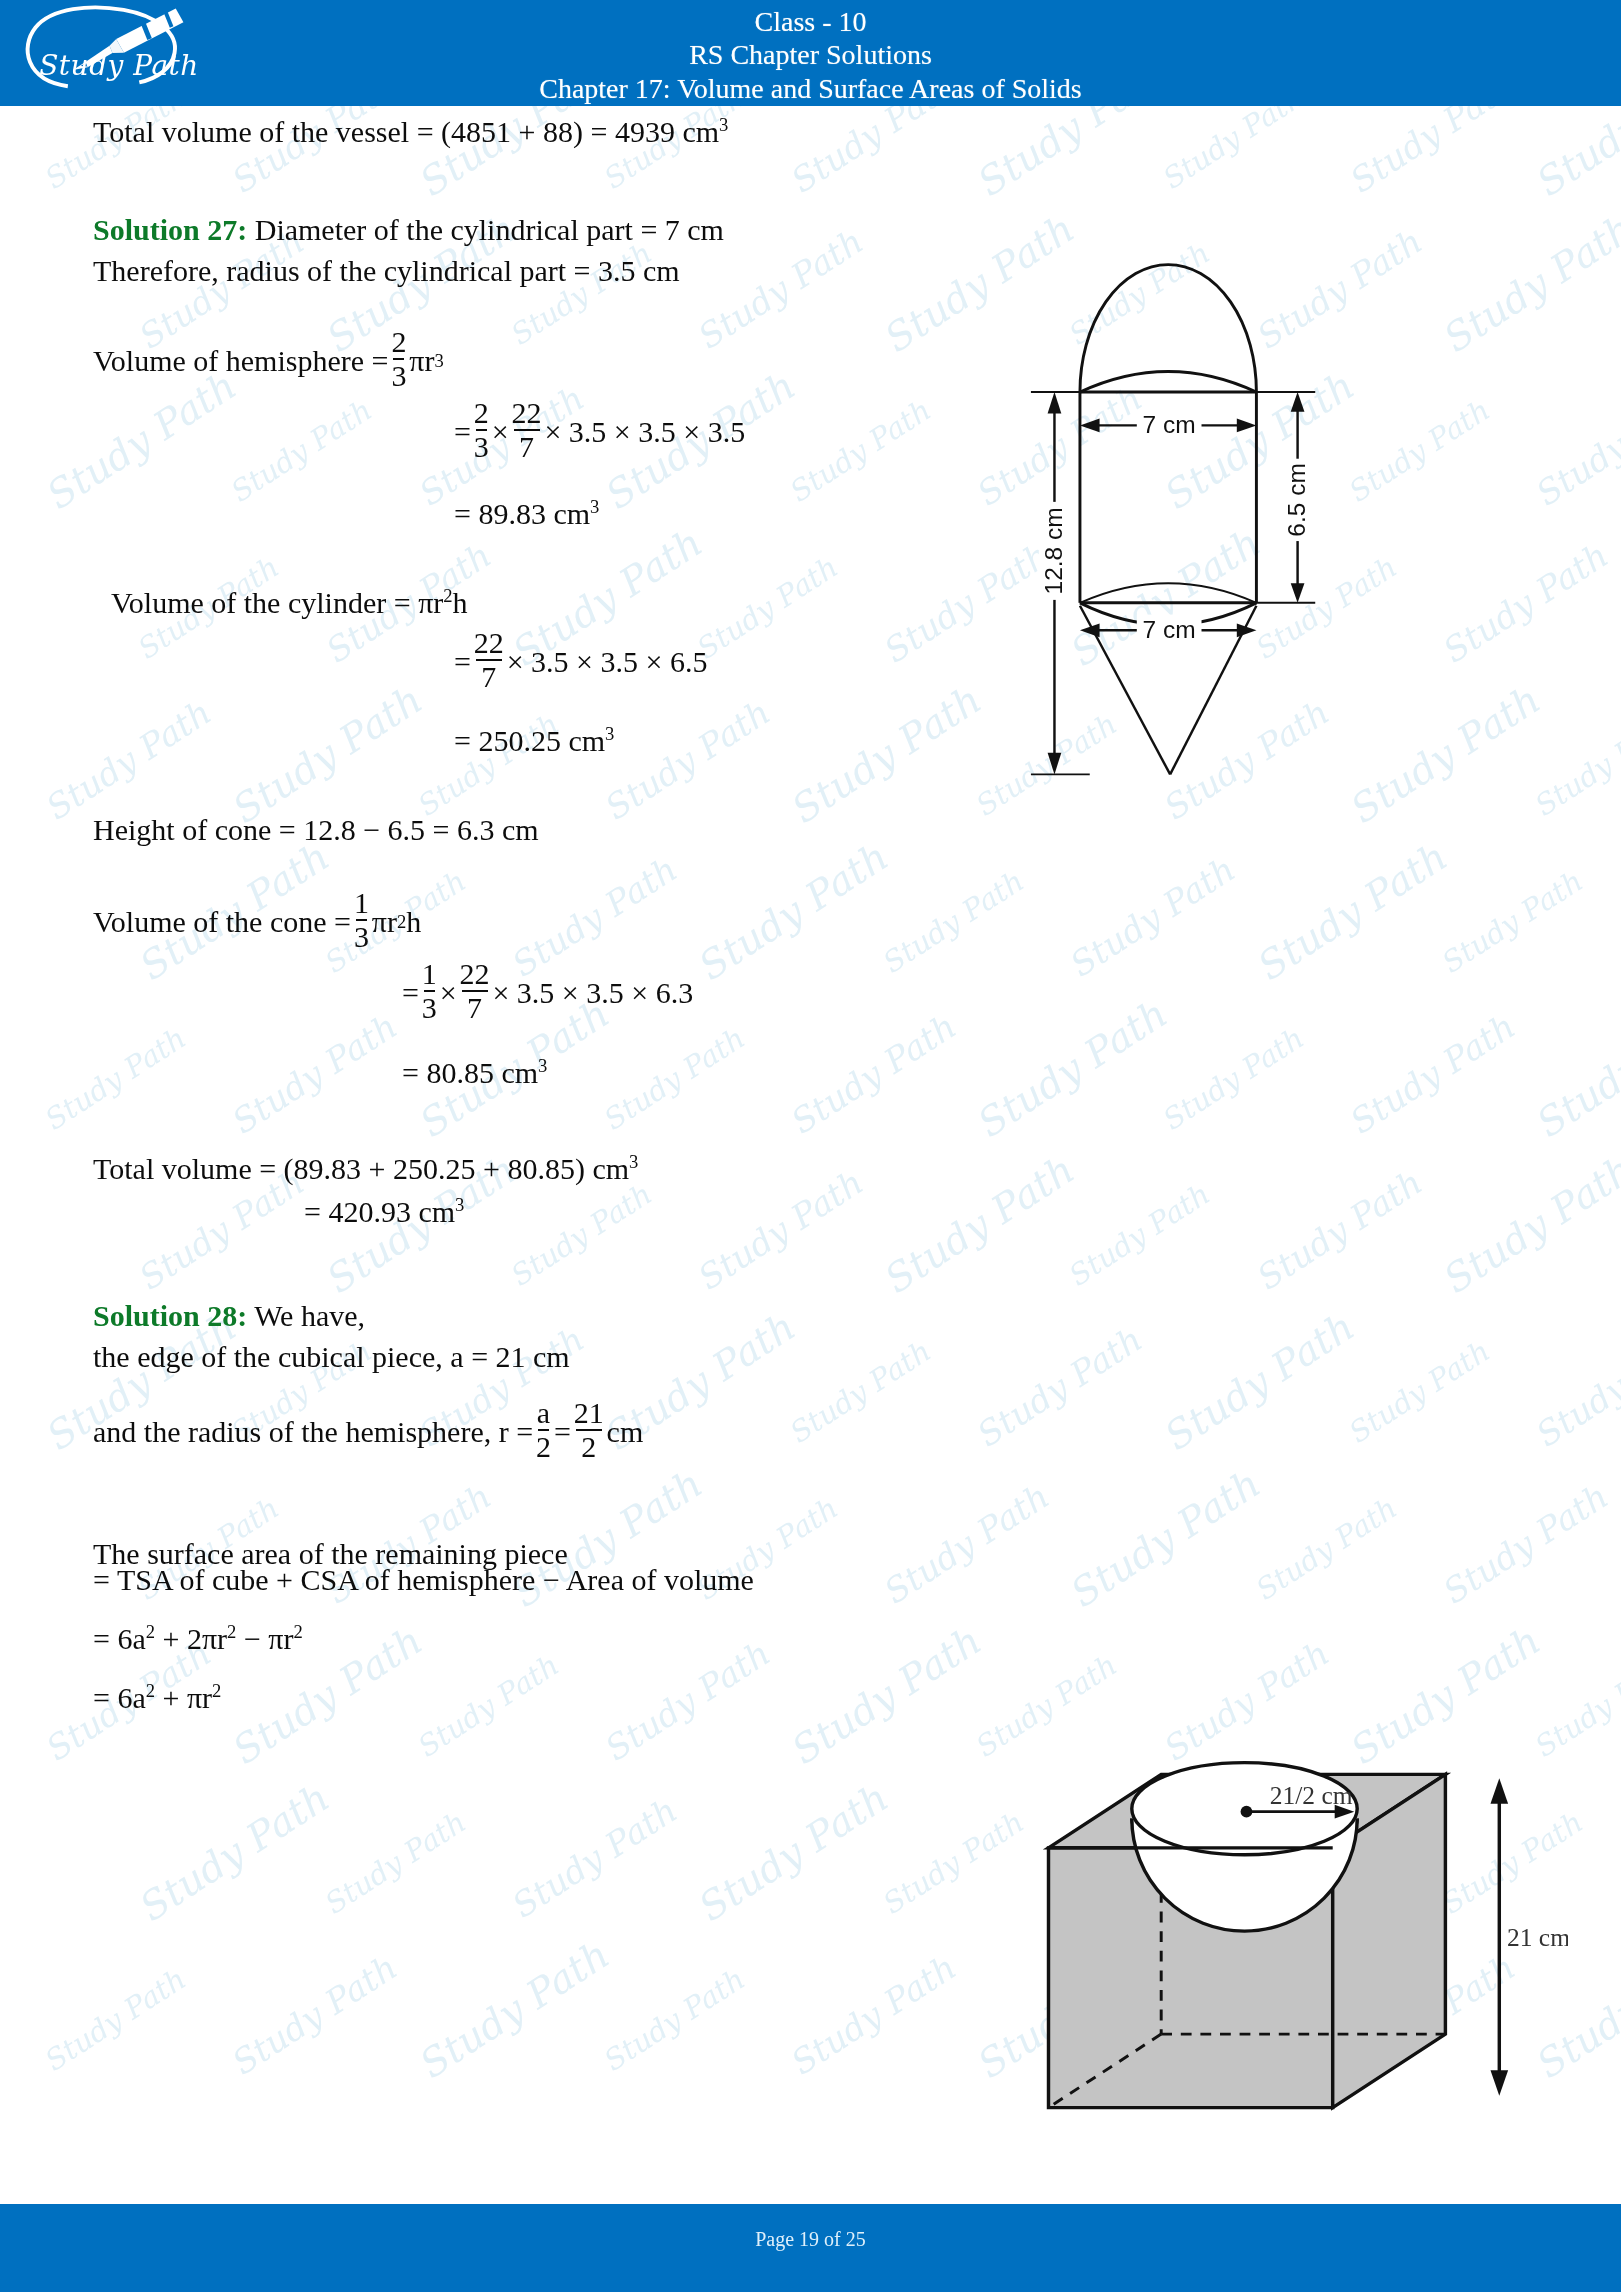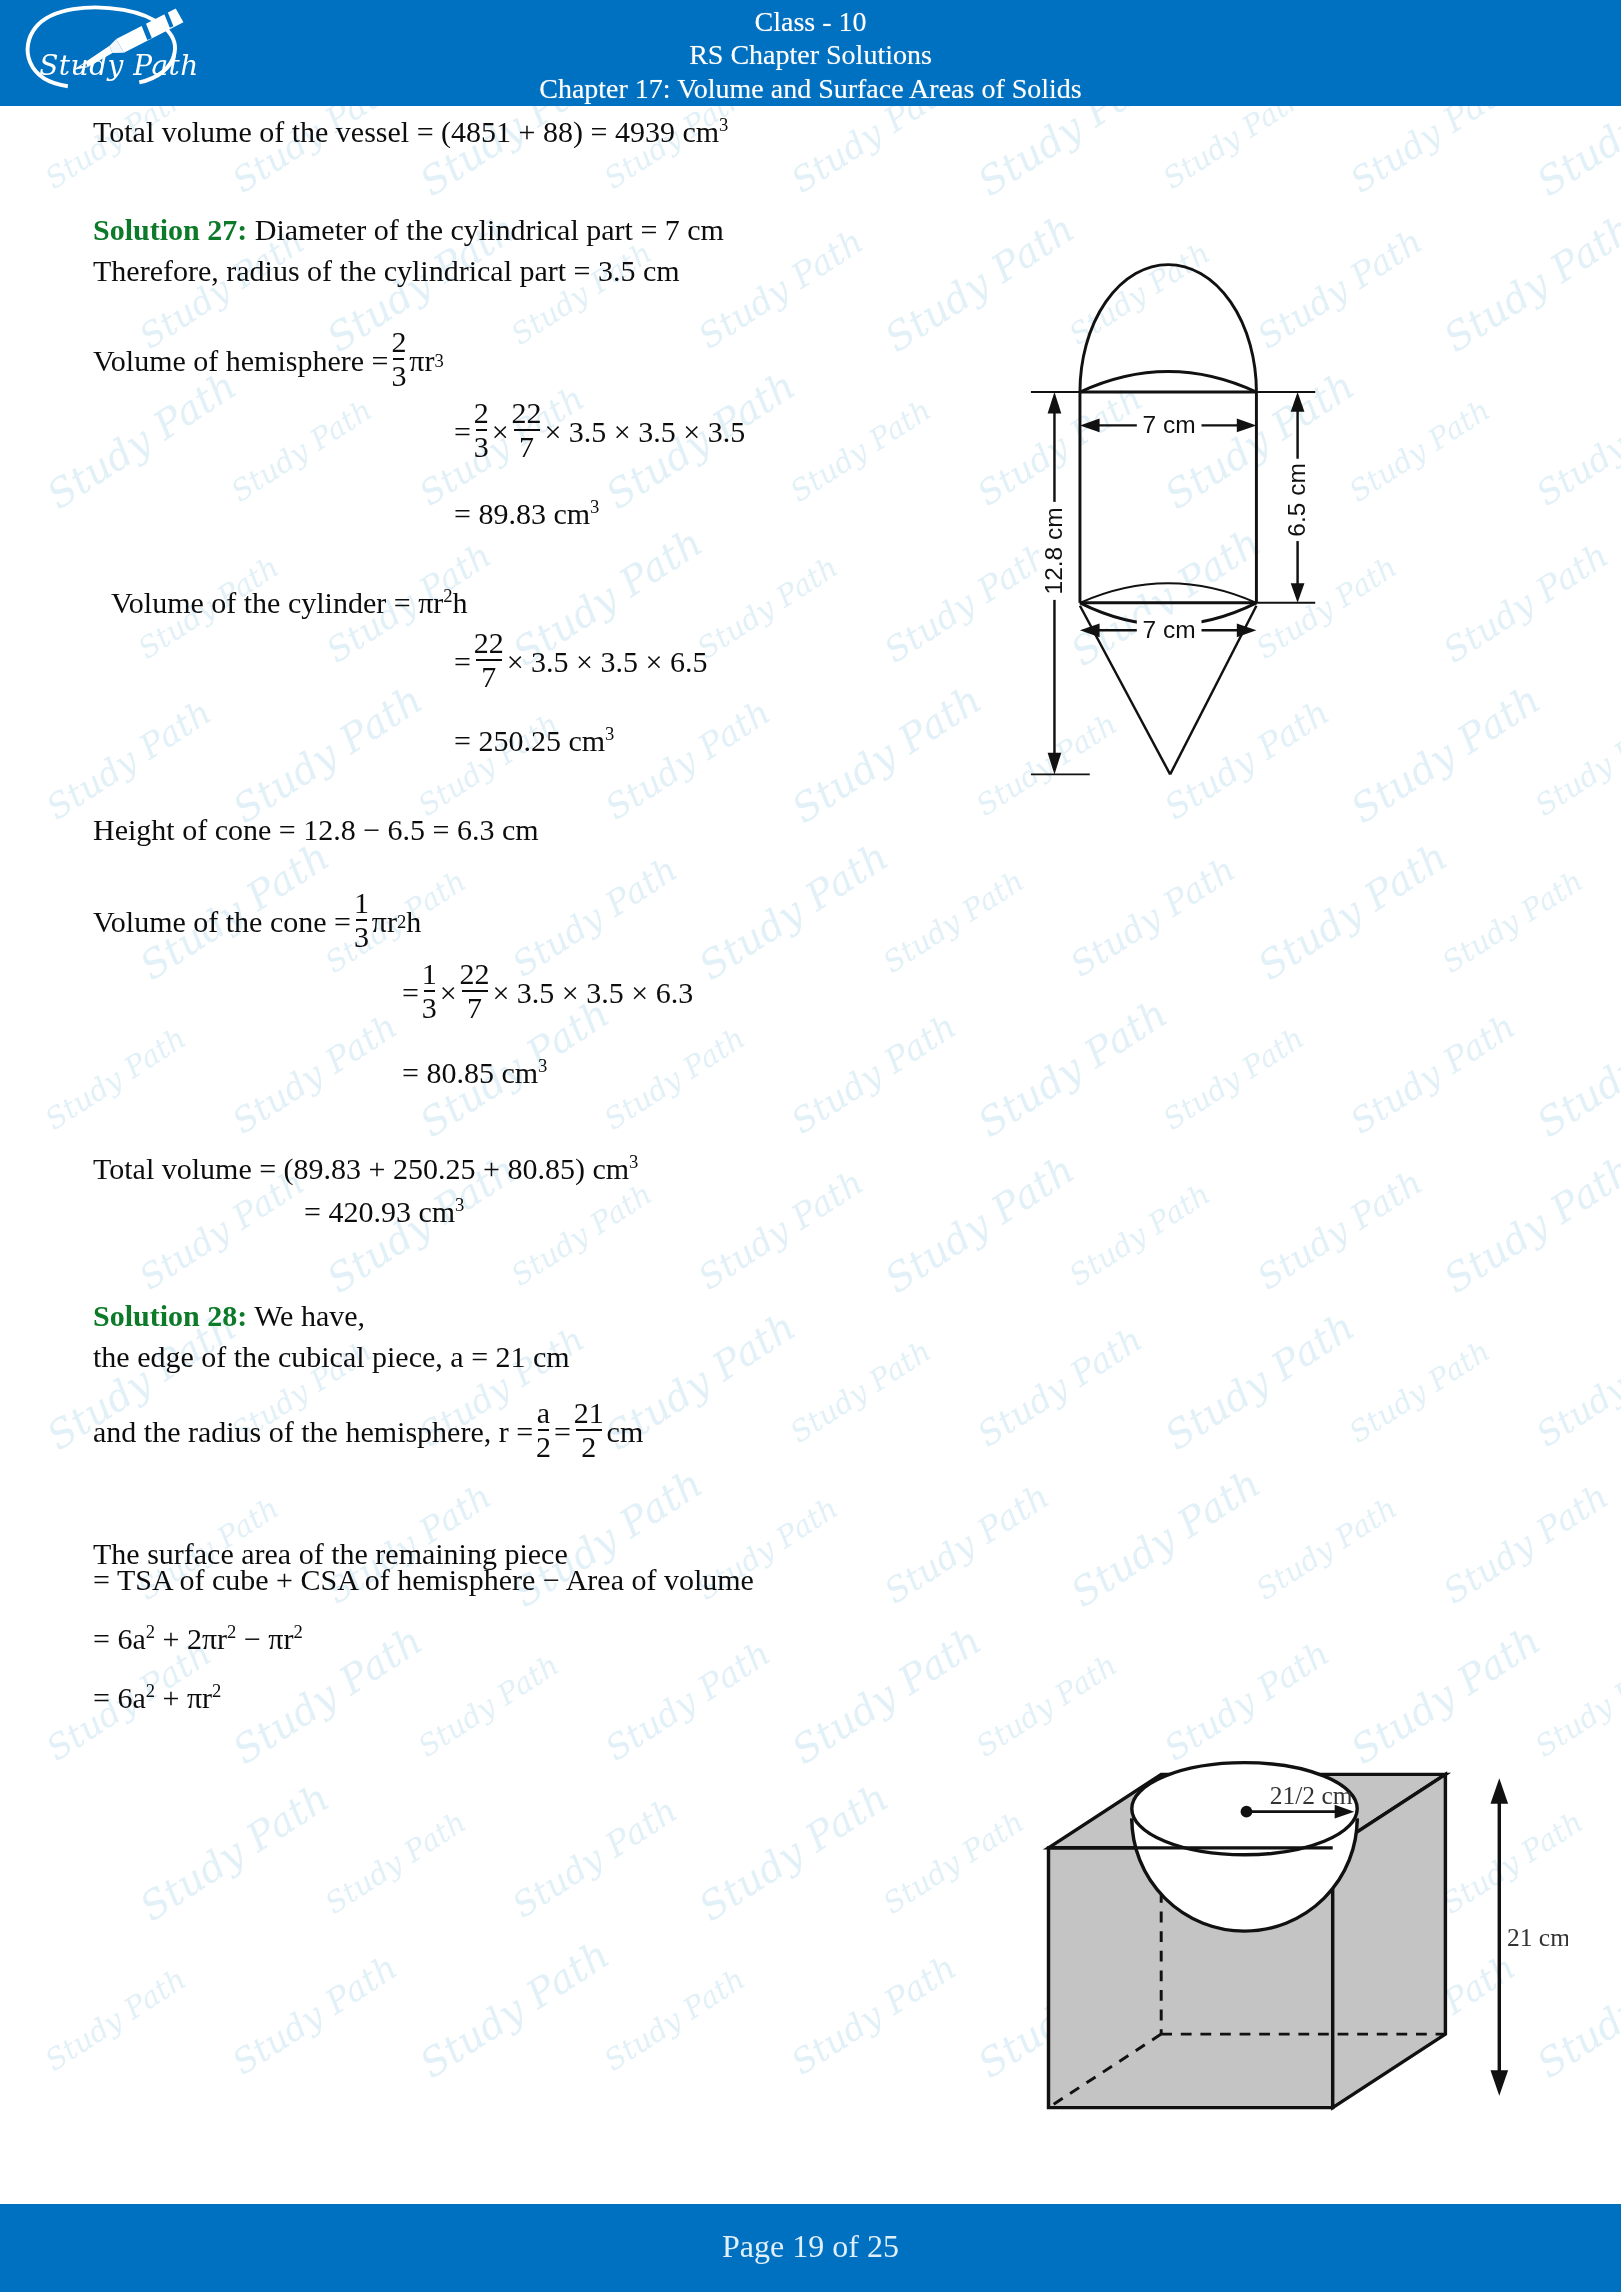--- a/index.html
+++ b/index.html
@@ -44,21 +44,21 @@
   #hdr-class{top:5.9px;font-size:28px;}
   #hdr-book{top:39px;font-size:28px;}
   #hdr-chapter{top:73px;font-size:28px;}
   
   #footer{
     position:absolute;left:0;top:2204px;width:1621px;height:88px;
     background:#0070c0;z-index:3;
   }
   #footer-text{
     position:absolute;left:0;top:23.5px;width:1621px;text-align:center;
-    color:#dff0fb;font-size:32px;font-family:"Liberation Serif",serif;
+    color:#dff0fb;font-size:20px;font-family:"Liberation Serif",serif;
   }
   
   #content{position:absolute;left:0;top:106px;width:1621px;z-index:2;}
   .line{
     position:absolute;
     font-family:"Liberation Serif","DejaVu Serif",serif;
     font-size:30px;color:#0d0d0d;white-space:nowrap;
     line-height:1.05;
   }
   .sol-label{color:#0d7a29;font-weight:bold;}

